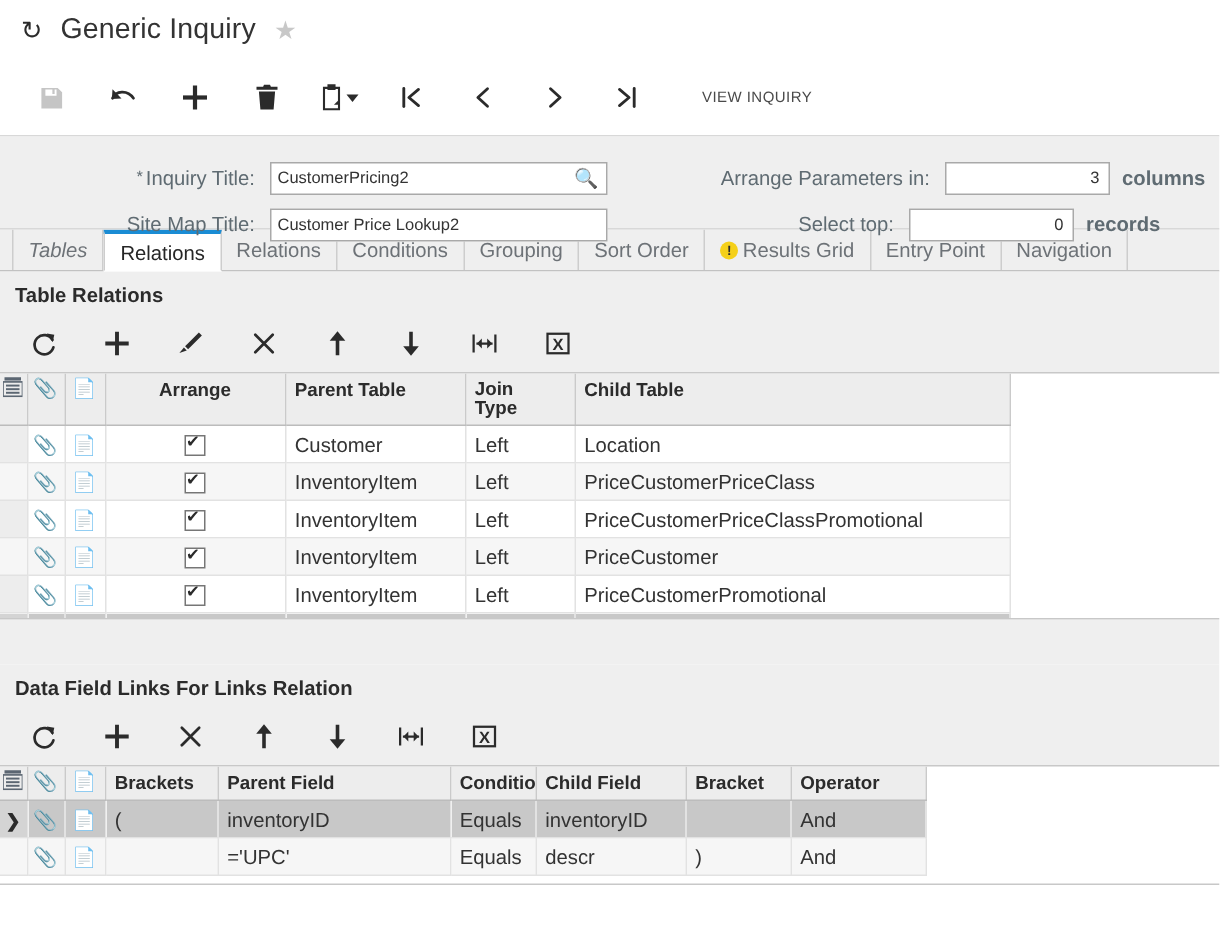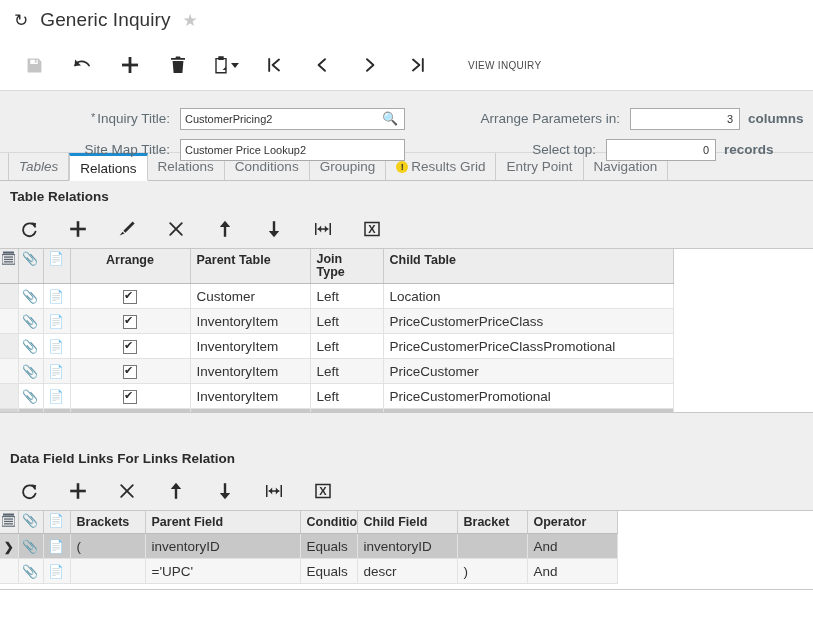--- a/index.html
+++ b/index.html
@@ -393,20 +393,23 @@
       <span>Relations</span>
     </div>
     <div class="tab">
       <span>Relations</span>
     </div>
     <div class="tab">
       <span>Conditions</span>
     </div>
     <div class="tab">
       <span>Grouping</span>
+    </div>
+    <div class="tab">
+      <span>Sort Order</span>
     </div>
     <div class="tab">
       <span class="warn-badge">!</span>
       <span>Results Grid</span>
     </div>
     <div class="tab">
       <span>Entry Point</span>
     </div>
     <div class="tab">
       <span>Navigation</span>

